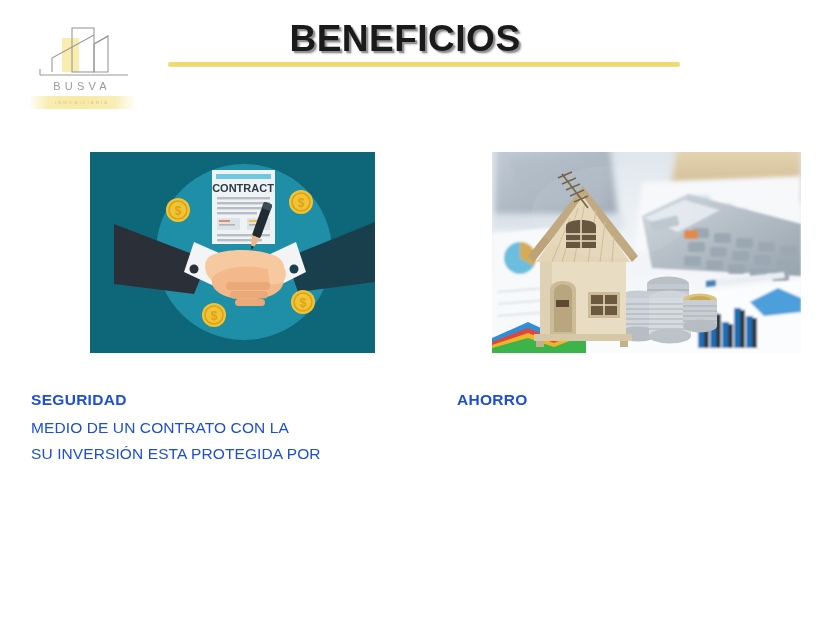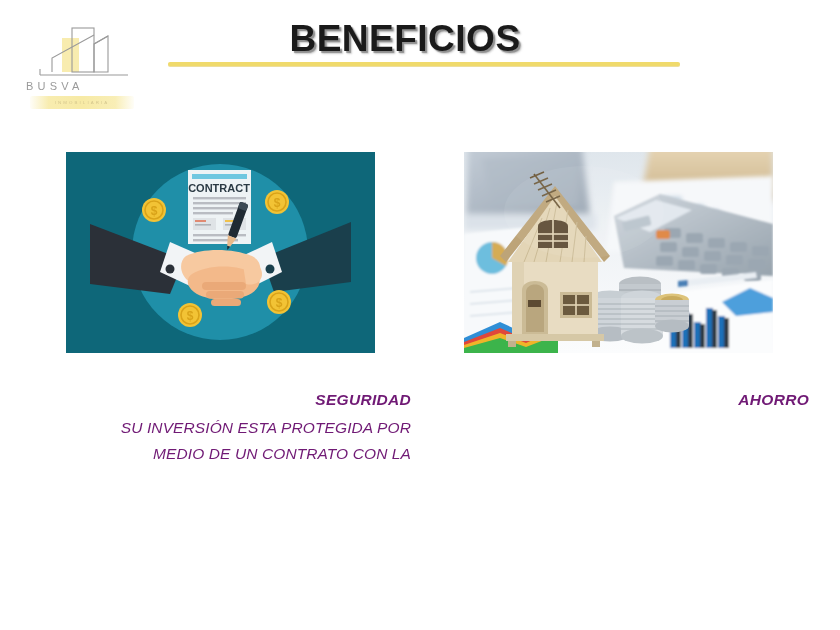--- a/index.html
+++ b/index.html
@@ -36,21 +36,21 @@
     left: 6px;
     top: 0;
     width: 104px;
     height: 58px;
   }
   .logo-wordmark {
     position: absolute;
     left: 0;
     top: 56px;
     width: 112px;
-    text-align: left;
+    text-align: center;
     font-size: 11px;
     letter-spacing: 4.2px;
     color: #9a9a9a;
     font-family: "Liberation Sans", sans-serif;
     font-weight: 400;
   }
   .logo-tagline-wrap {
     position: absolute;
     left: 4px;
     top: 72px;
@@ -96,45 +96,45 @@
     border-radius: 2px;
     box-shadow: 0 1px 0 rgba(225,200,90,0.6);
   }
 
   
   .col {
     position: absolute;
     top: 152px;
   }
   .col-left  { left: 66px;  width: 309px; }
-  .col-right { left: 464px; width: 309px; }
+  .col-right { left: 492px; width: 309px; }
 
   .figure {
     width: 309px;
     height: 201px;
     overflow: hidden;
     position: relative;
   }
 
   
   .illus-handshake {
     width: 100%;
     height: 100%;
     background: #0e6779;
     position: relative;
+    margin-left: 24px;
   }
 
   
   .caption {
     position: absolute;
     top: 235px;
     width: 380px;
-    text-align: right;
-    color: #701a75;
-    font-style: italic;
+    text-align: left;
+    color: #1d4ed8;
   }
   .caption-left  { left: -35px; }
   .caption-right { left: -35px; }
   .caption-title {
     font-size: 15.5px;
     font-weight: 700;
     letter-spacing: 0.3px;
     line-height: 26px;
     margin: 0 0 2px 0;
   }
@@ -253,22 +253,22 @@
             <circle cx="213" cy="150" r="9" fill="none" stroke="#d9a319" stroke-width="1.6"></circle>
             <text x="213" y="155" font-family="Liberation Sans, sans-serif" font-size="12" font-weight="700" fill="#d9a319" text-anchor="middle">$</text>
           </g>
         </svg>
       </div>
     </div>
 
     <div class="caption caption-left">
       <p class="caption-title">SEGURIDAD</p>
       <p class="caption-body">
+        <span>MEDIO DE UN CONTRATO CON LA</span>
         <span>SU INVERSIÓN ESTA PROTEGIDA POR</span>
-        <span>MEDIO DE UN CONTRATO CON LA</span>
       </p>
     </div>
   </div>
 
   <div class="col col-right">
 
     <div class="figure">
       <div style="width:100%;height:100%;">
         <svg width="309" height="201" viewBox="0 0 309 201" xmlns="http://www.w3.org/2000/svg">
           <defs>

